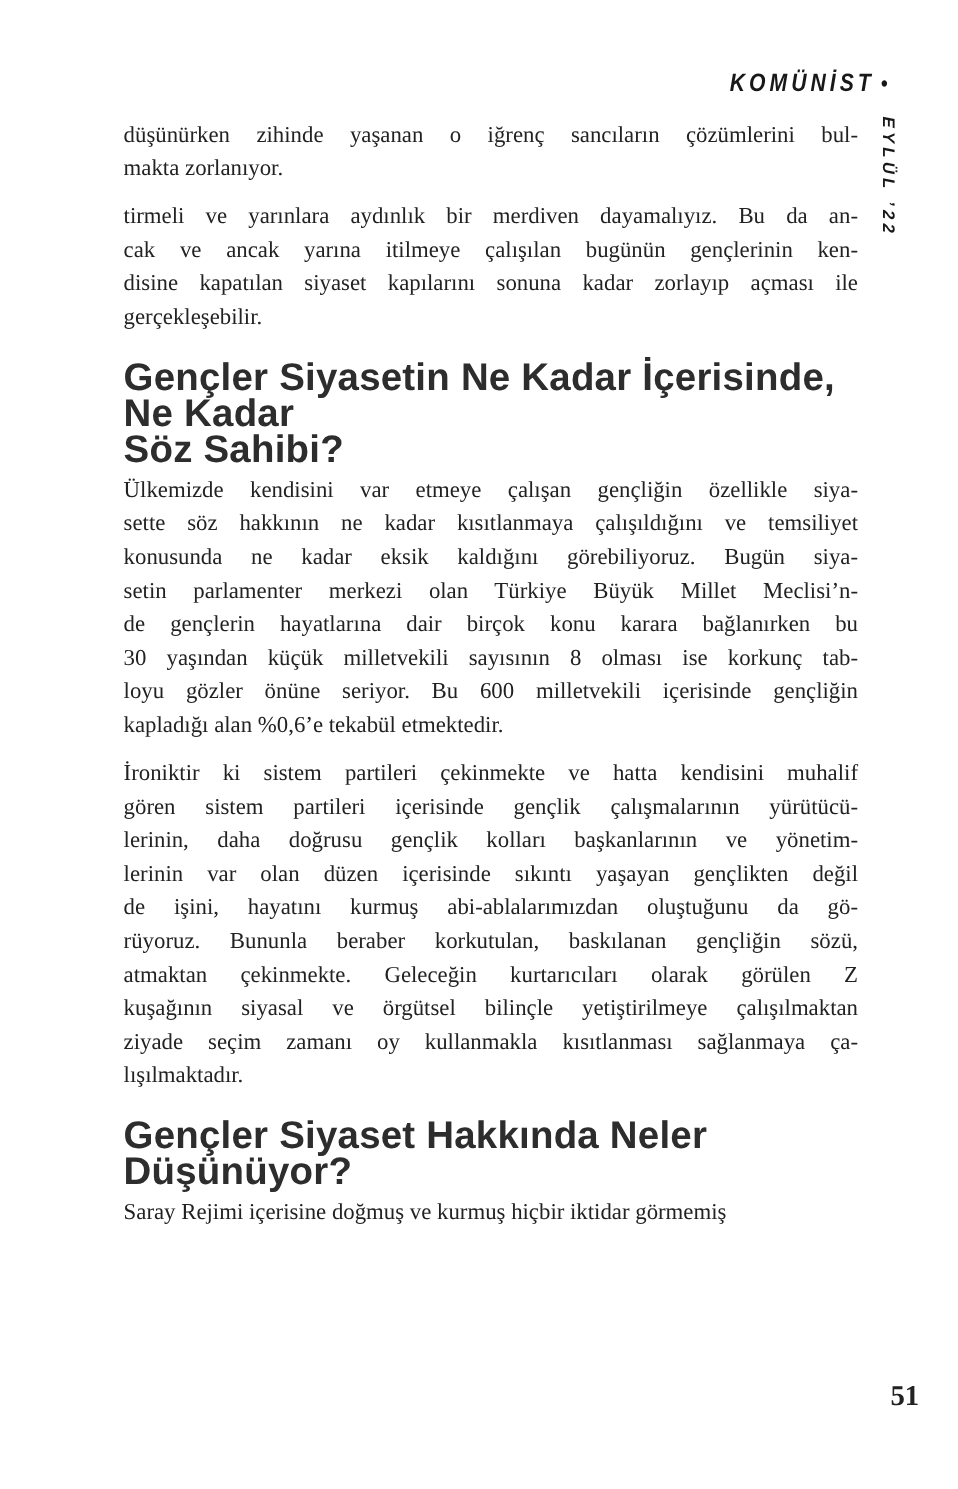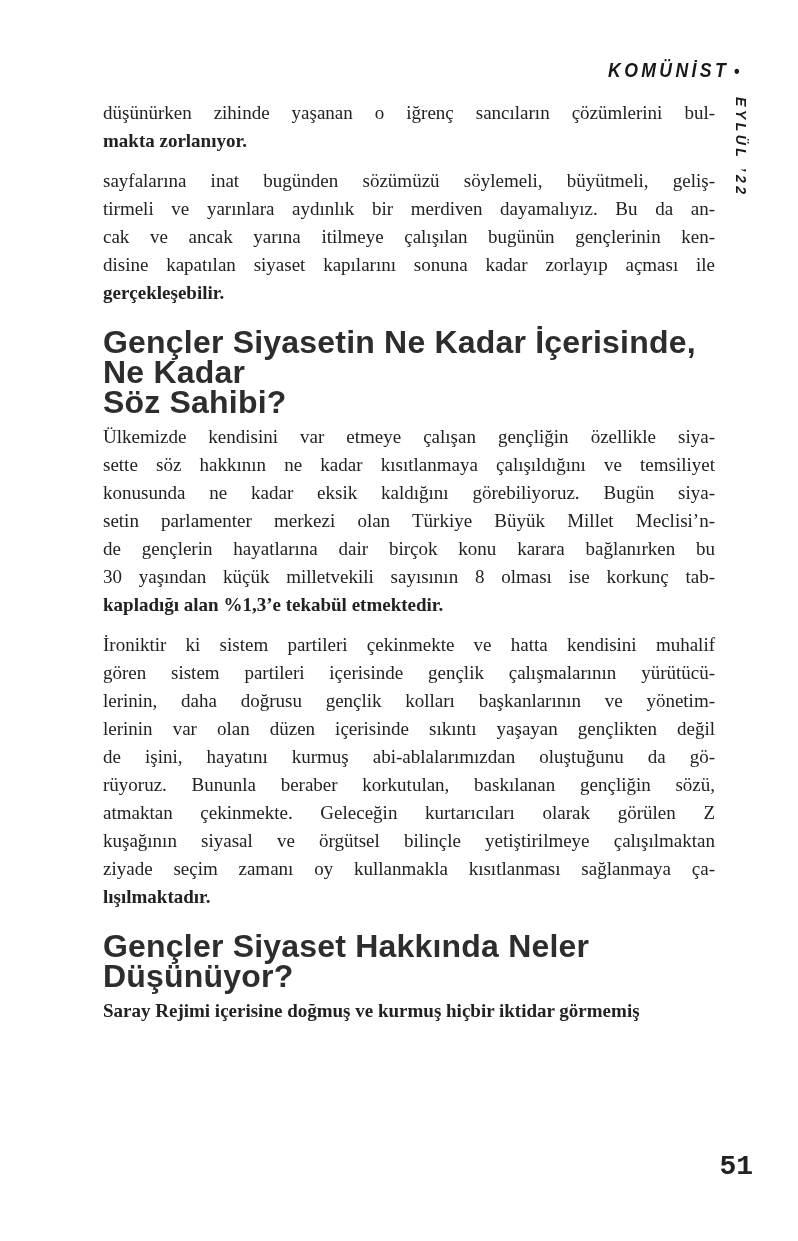--- a/index.html
+++ b/index.html
@@ -61,75 +61,74 @@
     margin: 0 0 12px 0;
     font-size: 19px;
     line-height: 28px;
   }
   .para .line {
     text-align: justify;
     text-align-last: justify;
   }
   .para .line.last {
     text-align-last: left;
-    font-weight: bold;
   }
   .heading {
     margin: 20px 0 6px 0;
     font-family: "Liberation Sans", sans-serif;
     font-weight: 700;
     font-size: 32px;
     line-height: 30px;
     color: #2d2d2d;
     letter-spacing: 0.2px;
   }
   
   .page-number {
     position: absolute;
     top: 1151px;
-    right: 45px;
-    font-family: Liberation Mono, monospace;
+    right: 32px;
+    font-family: Liberation Serif, serif;
     font-weight: 700;
-    font-size: 28px;
+    font-size: 24px;
     color: #222222;
   }
 </style>
 </head>
 <body>
 
 <div class="brand">
   <span>KOMÜNİST</span><span class="bullet">•</span>
 </div>
 
 <div class="issue-date">EYLÜL ’22</div>
 
 <div class="page-body">
     <div class="para">
       <div class="line">düşünürken zihinde yaşanan o iğrenç sancıların çözümlerini bul-</div>
       <div class="line last">makta zorlanıyor.</div>
     </div>
     <div class="para">
-      <div class="line">sayfalarına inat bugünden sözümüzü söylemeli, büyütmeli, geliş-</div>
       <div class="line">tirmeli ve yarınlara aydınlık bir merdiven dayamalıyız. Bu da an-</div>
       <div class="line">cak ve ancak yarına itilmeye çalışılan bugünün gençlerinin ken-</div>
       <div class="line">disine kapatılan siyaset kapılarını sonuna kadar zorlayıp açması ile</div>
       <div class="line last">gerçekleşebilir.</div>
     </div>
     <div class="heading">
       <div class="line">Gençler Siyasetin Ne Kadar İçerisinde, Ne Kadar</div>
       <div class="line last">Söz Sahibi?</div>
     </div>
     <div class="para">
       <div class="line">Ülkemizde kendisini var etmeye çalışan gençliğin özellikle siya-</div>
       <div class="line">sette söz hakkının ne kadar kısıtlanmaya çalışıldığını ve temsiliyet</div>
       <div class="line">konusunda ne kadar eksik kaldığını görebiliyoruz. Bugün siya-</div>
       <div class="line">setin parlamenter merkezi olan Türkiye Büyük Millet Meclisi’n-</div>
       <div class="line">de gençlerin hayatlarına dair birçok konu karara bağlanırken bu</div>
       <div class="line">30 yaşından küçük milletvekili sayısının 8 olması ise korkunç tab-</div>
-      <div class="line last">kapladığı alan %1,3’e tekabül etmektedir.</div>
+      <div class="line">loyu gözler önüne seriyor. Bu 600 milletvekili içerisinde gençliğin</div>
+      <div class="line last">kapladığı alan %0,6’e tekabül etmektedir.</div>
     </div>
     <div class="para">
       <div class="line">İroniktir ki sistem partileri çekinmekte ve hatta kendisini muhalif</div>
       <div class="line">gören sistem partileri içerisinde gençlik çalışmalarının yürütücü-</div>
       <div class="line">lerinin, daha doğrusu gençlik kolları başkanlarının ve yönetim-</div>
       <div class="line">lerinin var olan düzen içerisinde sıkıntı yaşayan gençlikten değil</div>
       <div class="line">de işini, hayatını kurmuş abi-ablalarımızdan oluştuğunu da gö-</div>
       <div class="line">rüyoruz. Bununla beraber korkutulan, baskılanan gençliğin sözü,</div>
       <div class="line">atmaktan çekinmekte. Geleceğin kurtarıcıları olarak görülen Z</div>
       <div class="line">kuşağının siyasal ve örgütsel bilinçle yetiştirilmeye çalışılmaktan</div>

